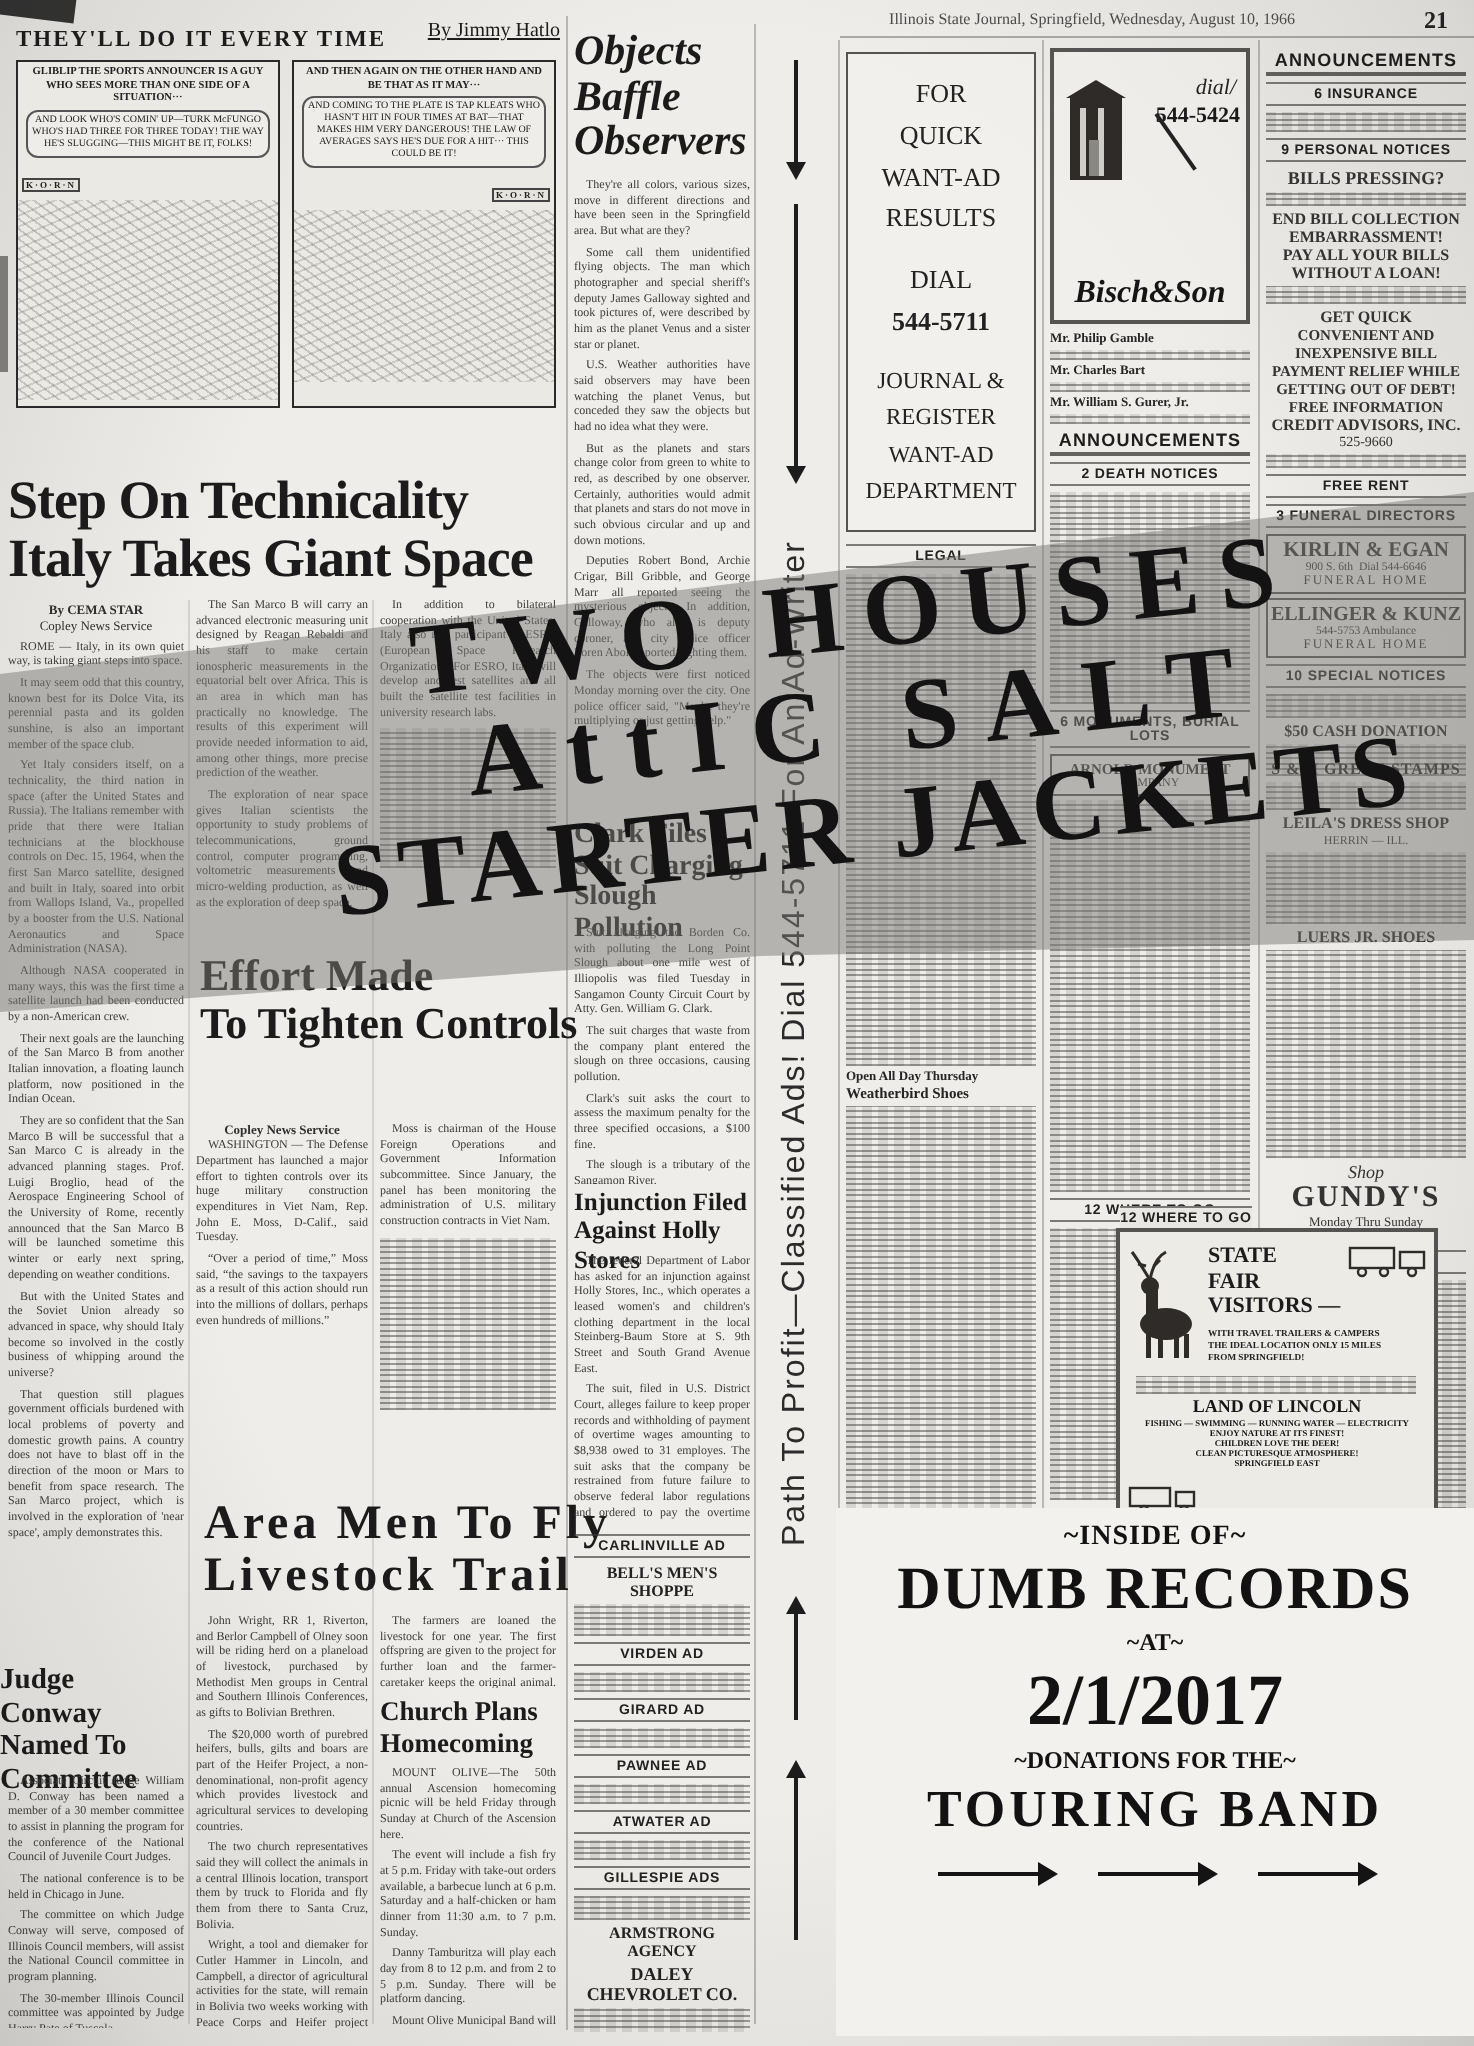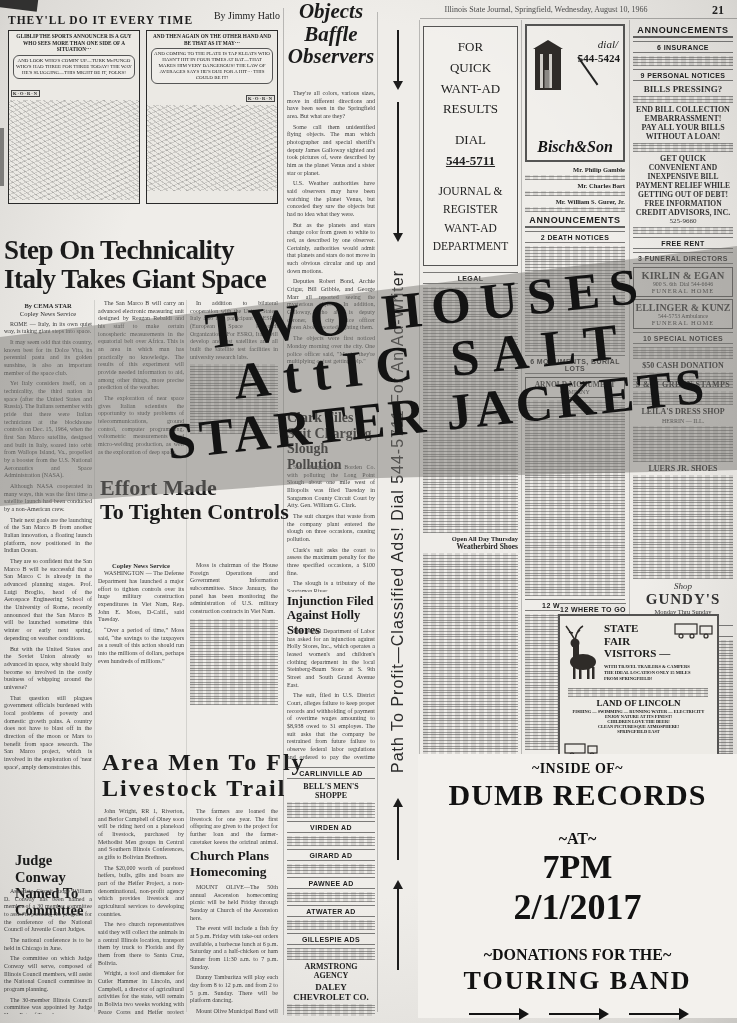--- a/index.html
+++ b/index.html
@@ -50,29 +50,29 @@
   #flyer{position:absolute;left:112px;top:282px;width:640px;transform:rotate(-6deg);z-index:5;
        text-align:center;color:#131313;font-weight:bold;pointer-events:none;}
   #flyer div{line-height:1.04;}
   .f1{font-size:51px;letter-spacing:10px;}
   .f2{font-size:51px;letter-spacing:13px;}
   .f3{font-size:51px;letter-spacing:4px;}
   #gig{position:absolute;left:418px;top:754px;width:319px;height:264px;background:#f3f1ed;z-index:6;
        text-align:center;font-weight:bold;color:#121212;}
   .g14{font-size:14px;letter-spacing:.5px;margin-top:7px;}
   .g31{font-size:30px;letter-spacing:1px;margin-top:1px;}
-  .g12{font-size:16px;margin-top:18px;}
+  .g12{font-size:12px;margin-top:2px;}
   .g34{font-size:34px;margin-top:0;}
   .g37{font-size:36px;margin-top:0;}
   .g27{font-size:26px;letter-spacing:2px;margin-top:2px;}
   .vtext{writing-mode:vertical-rl;transform:rotate(180deg);font-family:"Liberation Sans",sans-serif;
        font-size:16px;color:#2b2b2b;letter-spacing:1px;white-space:nowrap;}
   .wline{font-size:13px;line-height:1.6;color:#222;}
   .blot{position:absolute;background:#191919;}
-  .mini{font-size:6.5px;font-weight:bold;text-align:right;color:#252525;}
+  .mini{font-size:6.5px;font-weight:bold;text-align:left;color:#252525;}
 </style>
 </head>
 <body>
 
 <div id="page">
 
   <div class="blot" style="left:-8px;top:-9px;width:46px;height:18px;transform:rotate(7deg);opacity:.88;"></div>
   <div class="blot" style="left:0;top:128px;width:4px;height:58px;opacity:.5;"></div>
 
   <div class="abs" style="left:388px;top:5px;width:316px;font-size:8px;color:#4a4a4a;text-align:center;">Illinois State Journal, Springfield, Wednesday, August 10, 1966</div>
@@ -82,21 +82,21 @@
   <div class="vr" style="left:377px;top:12px;height:1000px;"></div>
   <div class="vr" style="left:419px;top:20px;height:736px;"></div>
   <div class="vr" style="left:521px;top:20px;height:736px;"></div>
   <div class="vr" style="left:629px;top:20px;height:736px;"></div>
   <div class="vr" style="left:94px;top:300px;height:712px;opacity:.5;"></div>
   <div class="vr" style="left:186px;top:300px;height:712px;opacity:.5;"></div>
   <div class="hr" style="left:420px;top:18px;width:317px;"></div>
 
   <div class="abs" style="left:8px;top:10px;width:272px;">
     <span style="font-size:11.5px;font-weight:bold;letter-spacing:1px;color:#1c1c1c;">THEY'LL DO IT EVERY TIME</span>
-    <span style="font-size:10px;color:#1c1c1c;float:right;">By Jimmy Hatlo</span>
+    <span style="font-size:10px;color:#1c1c1c;float:right;text-decoration:underline;">By Jimmy Hatlo</span>
   </div>
   <div class="panel" style="left:8px;">
     <div class="pcap">GLIBLIP THE SPORTS ANNOUNCER IS A GUY WHO SEES MORE THAN ONE SIDE OF A SITUATION···</div>
     <div class="bub">AND LOOK WHO'S COMIN' UP—TURK McFUNGO WHO'S HAD THREE FOR THREE TODAY! THE WAY HE'S SLUGGING—THIS MIGHT BE IT, FOLKS!</div>
     <div style="padding:1px 2px;"><span class="korn">K·O·R·N</span></div>
     <div class="sketch" style="height:100px;"></div>
   </div>
   <div class="panel" style="left:146px;">
     <div class="pcap">AND THEN AGAIN ON THE OTHER HAND AND BE THAT AS IT MAY···</div>
     <div class="bub">AND COMING TO THE PLATE IS TAP KLEATS WHO HASN'T HIT IN FOUR TIMES AT BAT—THAT MAKES HIM VERY DANGEROUS! THE LAW OF AVERAGES SAYS HE'S DUE FOR A HIT··· THIS COULD BE IT!</div>
@@ -125,21 +125,21 @@
   <div class="abs t" style="left:98px;top:300px;width:86px;height:174px;overflow:hidden;">
     <p>The San Marco B will carry an advanced electronic measuring unit designed by Reagan Rebaldi and his staff to make certain ionospheric measurements in the equatorial belt over Africa. This is an area in which man has practically no knowledge. The results of this experiment will provide needed information to aid, among other things, more precise prediction of the weather.</p>
     <p>The exploration of near space gives Italian scientists the opportunity to study problems of telecommunications, ground control, computer programming, voltometric measurements and micro-welding production, as well as the exploration of deep space.</p>
   </div>
 
   <div class="abs t" style="left:190px;top:300px;width:88px;height:174px;overflow:hidden;">
     <p>In addition to bilateral cooperation with the United States, Italy also is a participant in ESRO (European Space Research Organization). For ESRO, Italy will develop and test satellites and all built the satellite test facilities in university research labs.</p>
     <div class="nz" style="height:70px;"></div>
   </div>
 
-  <div class="abs hl" style="left:15px;top:832px;width:88px;font-size:14.5px;line-height:1.15;margin-top:20px;">
+  <div class="abs hl" style="left:0;top:832px;width:88px;font-size:14.5px;line-height:1.15;">
     <div>Judge Conway</div>
     <div>Named To</div>
     <div>Committee</div>
   </div>
   <div class="abs t" style="left:4px;top:888px;width:88px;height:126px;overflow:hidden;">
     <p>Associate Circuit Judge William D. Conway has been named a member of a 30 member committee to assist in planning the program for the conference of the National Council of Juvenile Court Judges.</p>
     <p>The national conference is to be held in Chicago in June.</p>
     <p>The committee on which Judge Conway will serve, composed of Illinois Council members, will assist the National Council committee in program planning.</p>
     <p>The 30-member Illinois Council committee was appointed by Judge Harry Pate of Tuscola.</p>
   </div>
@@ -176,21 +176,21 @@
     <div>Church Plans</div>
     <div>Homecoming</div>
   </div>
   <div class="abs t" style="left:190px;top:884px;width:88px;height:130px;overflow:hidden;">
     <p>MOUNT OLIVE—The 50th annual Ascension homecoming picnic will be held Friday through Sunday at Church of the Ascension here.</p>
     <p>The event will include a fish fry at 5 p.m. Friday with take-out orders available, a barbecue lunch at 6 p.m. Saturday and a half-chicken or ham dinner from 11:30 a.m. to 7 p.m. Sunday.</p>
     <p>Danny Tamburitza will play each day from 8 to 12 p.m. and from 2 to 5 p.m. Sunday. There will be platform dancing.</p>
     <p>Mount Olive Municipal Band will perform from 6 to 8 p.m. each day. Carnival rides also will operate.</p>
   </div>
 
-  <div class="abs hl" style="left:287px;top:0;width:88px;font-size:21px;font-style:italic;line-height:1.08;text-align:center;">
+  <div class="abs hl" style="left:287px;top:14px;width:88px;font-size:21px;font-style:italic;line-height:1.08;">
     <div>Objects</div>
     <div>Baffle</div>
     <div>Observers</div>
   </div>
   <div class="abs t" style="left:287px;top:90px;width:88px;height:318px;overflow:hidden;">
     <p>They're all colors, various sizes, move in different directions and have been seen in the Springfield area. But what are they?</p>
     <p>Some call them unidentified flying objects. The man which photographer and special sheriff's deputy James Galloway sighted and took pictures of, were described by him as the planet Venus and a sister star or planet.</p>
     <p>U.S. Weather authorities have said observers may have been watching the planet Venus, but conceded they saw the objects but had no idea what they were.</p>
     <p>But as the planets and stars change color from green to white to red, as described by one observer. Certainly, authorities would admit that planets and stars do not move in such obvious circular and up and down motions.</p>
     <p>Deputies Robert Bond, Archie Crigar, Bill Gribble, and George Marr all reported seeing the mysterious objects. In addition, Galloway, who also is deputy coroner, and city police officer Loren Abolt reported sighting them.</p>
@@ -245,21 +245,21 @@
   <div class="arrv up" style="left:397px;top:800px;height:60px;"></div>
   <div class="arrv up" style="left:397px;top:882px;height:88px;"></div>
 
   <div class="abs" style="left:423px;top:26px;width:95px;">
     <div class="box ctr" style="padding:10px 2px;background:rgba(244,242,238,.6);">
       <div class="wline">FOR</div>
       <div class="wline">QUICK</div>
       <div class="wline">WANT-AD</div>
       <div class="wline">RESULTS</div>
       <div class="wline" style="margin-top:10px;">DIAL</div>
-      <div class="wline" style="font-weight:bold;text-decoration:underline;">544-5711</div>
+      <div class="wline" style="font-weight:bold;">544-5711</div>
       <div class="wline" style="margin-top:10px;font-size:11.5px;">JOURNAL &amp;</div>
       <div class="wline" style="font-size:11.5px;">REGISTER</div>
       <div class="wline" style="font-size:11.5px;">WANT-AD</div>
       <div class="wline" style="font-size:11.5px;">DEPARTMENT</div>
     </div>
     <div class="sec" style="margin-top:6px;">LEGAL</div>
     <div class="nz" style="height:246px;"></div>
     <div class="mini">Open All Day Thursday</div>
     <div class="mini" style="font-size:7.5px;">Weatherbird Shoes</div>
     <div class="nz" style="height:216px;"></div>
@@ -415,21 +415,20 @@
   <div id="flyer">
     <div class="f1">TWO HOUSES</div>
     <div class="f2">AttIC SALT</div>
     <div class="f3">STARTER JACKETS</div>
   </div>
 
   <div id="gig">
     <div class="g14">~INSIDE OF~</div>
     <div class="g31">DUMB RECORDS</div>
     <div class="g12">~AT~</div>
-    <div class="g34">7PM</div>
     <div class="g37">2/1/2017</div>
     <div class="g12">~DONATIONS FOR THE~</div>
     <div class="g27">TOURING BAND</div>
     <div style="margin-top:8px;">
       <span class="harr"></span><span class="harr"></span><span class="harr"></span>
     </div>
   </div>
 
 </div>
 

